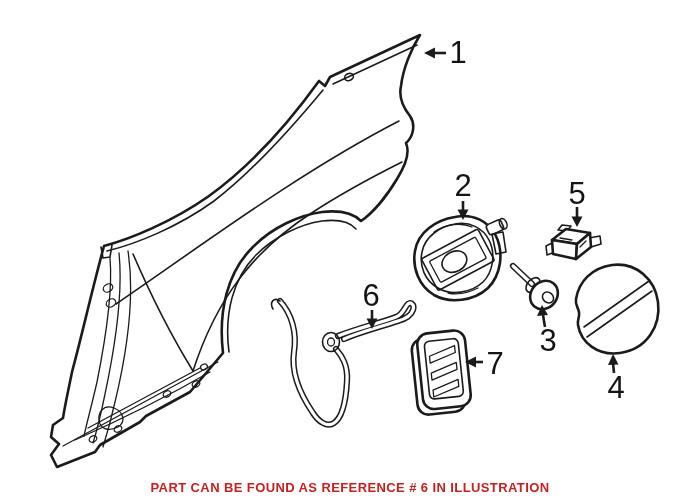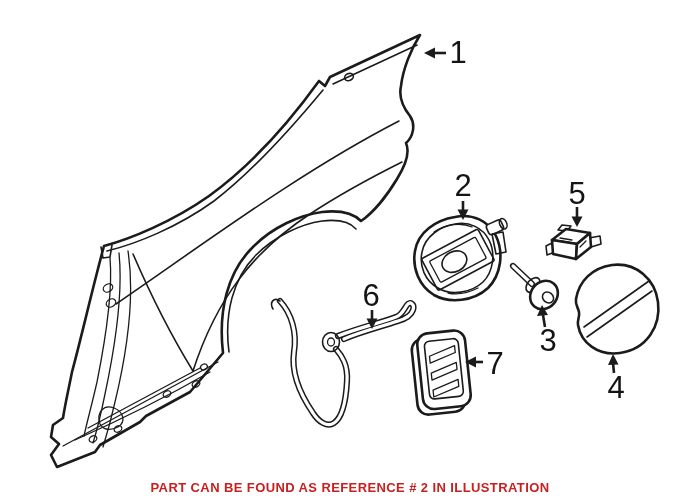--- a/index.html
+++ b/index.html
@@ -169,14 +169,14 @@
 
     <text class="num" x="458" y="63">1</text>
     <text class="num" x="463" y="196">2</text>
     <text class="num" x="548" y="351">3</text>
     <text class="num" x="616" y="398">4</text>
     <text class="num" x="577" y="204">5</text>
     <text class="num" x="371" y="306">6</text>
     <text class="num" x="495" y="374">7</text>
   </svg>
 
-  <div class="caption">PART CAN BE FOUND AS REFERENCE # 2 IN ILLUSTRATION</div>
+  <div class="caption">PART CAN BE FOUND AS REFERENCE # 6 IN ILLUSTRATION</div>
 </div>
 
 </body></html>

